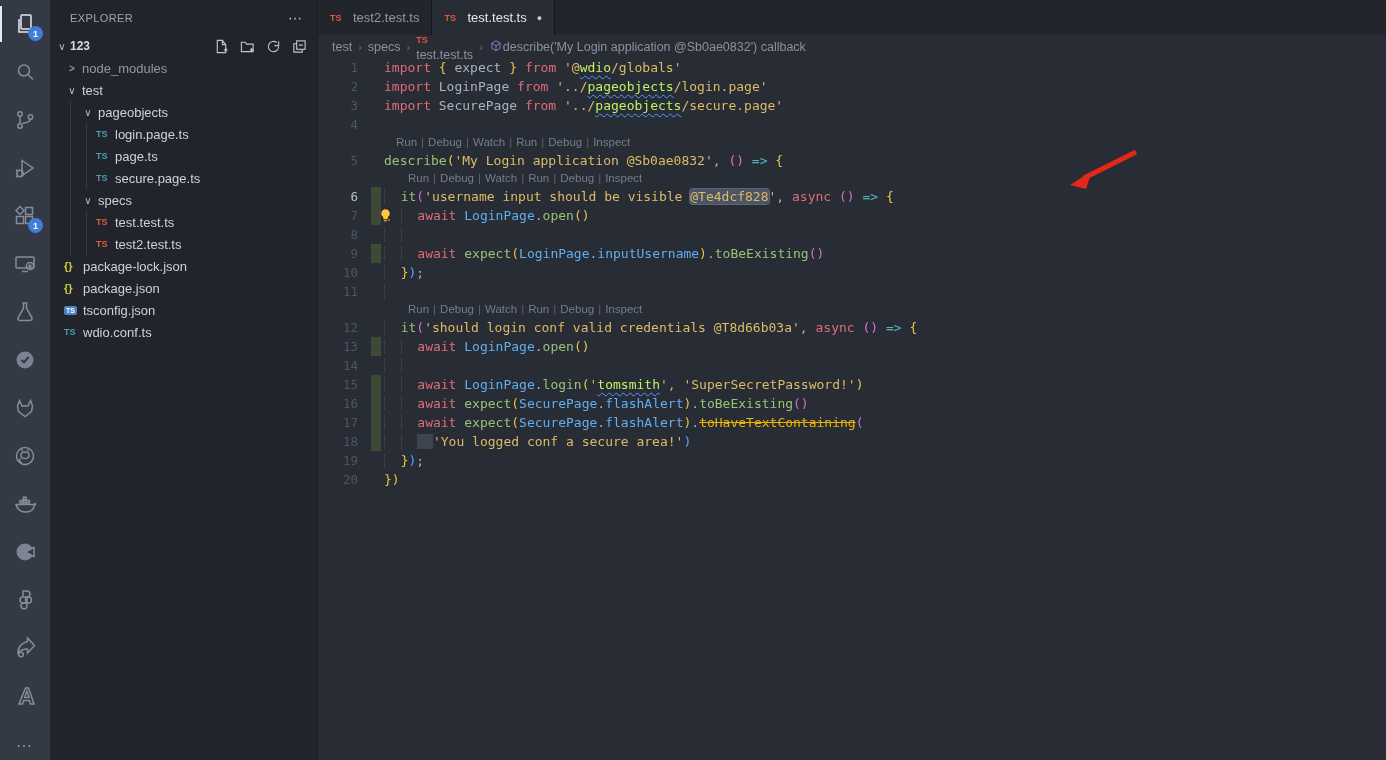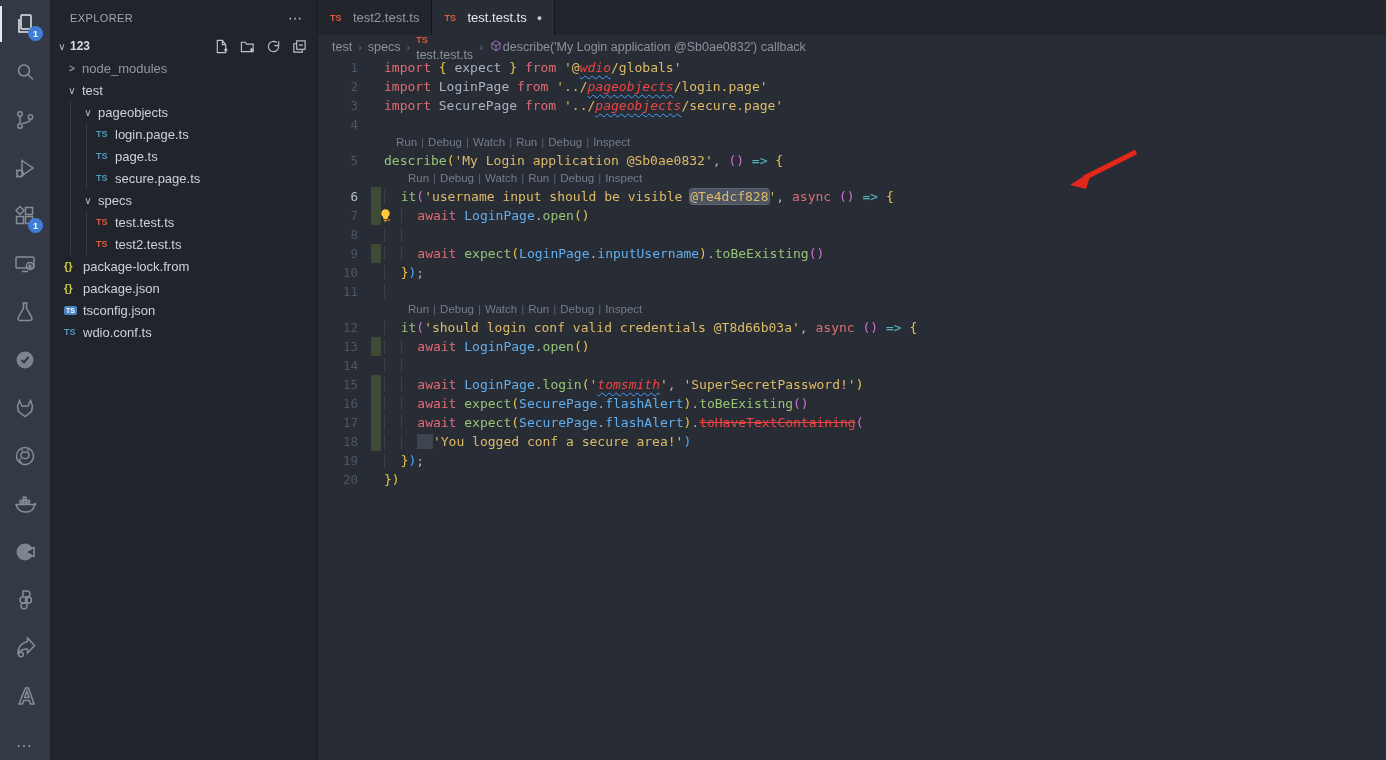--- a/index.html
+++ b/index.html
@@ -69,25 +69,25 @@
   .lens a { color:#747d8d; text-decoration:none; cursor:pointer; }
   .lens .lsep { padding:0 4px; color:#5c6371; }
   .ln { width:40px; text-align:right; color:#4d5665; flex-shrink:0; font-size:12.5px; }
   .ln.cur { color:#b8c1ce; }
   .deco { width:26px; position:relative; flex-shrink:0; }
   .deco .git { position:absolute; left:13px; top:0; width:10px; height:19px; background:#3e4a36; }
   .deco .bulb { position:absolute; left:19px; top:1px; width:17px; height:17px; z-index:3; cursor:pointer; }
   .code { white-space:pre; color:#abb2bf; }
   .kw  { color:#e06c75; }
   .fn  { color:#98c379; }
-  .fnd { color:#ef4444; text-decoration:line-through; }
+  .fnd { color:#eab308; text-decoration:line-through; }
   .cls { color:#61afef; }
   .str { color:#ddbb67; }
-  .strw{ color:#ef4444; text-decoration:underline; text-decoration-style:wavy;
-         text-decoration-color:#4b9bff; text-decoration-thickness:1px; text-underline-offset:3px;font-style:italic; }
+  .strw{ color:#bef264; text-decoration:underline; text-decoration-style:wavy;
+         text-decoration-color:#4b9bff; text-decoration-thickness:1px; text-underline-offset:3px; }
   .strh{ color:#ddbb67; background:#4d5564; border-radius:3px; box-shadow:0 0 0 1px #5c6575; }
   .pl  { color:#abb2bf; }
   .by  { color:#e7c547; }
   .bp  { color:#d670d6; }
   .bb  { color:#4fa8ff; }
   .ar  { color:#56b6c2; }
   .g   { border-left:1px solid #3a3f4a; }
   .gh  { background:#3e4452; }
   .arrow-annotation { position:absolute; left:742px; top:86px; width:88px; height:50px; z-index:5; pointer-events:none; }
 </style>
@@ -267,21 +267,21 @@
         <div class="tree-row" style="padding-left: 46px;">
           <span class="ficon ts-orange">TS</span>
           <span class="label">test.test.ts</span>
         </div>
         <div class="tree-row" style="padding-left: 46px;">
           <span class="ficon ts-orange">TS</span>
           <span class="label">test2.test.ts</span>
         </div>
         <div class="tree-row" style="padding-left: 14px;">
           <span class="ficon json">{}</span>
-          <span class="label">package-lock.from</span>
+          <span class="label">package-lock.json</span>
         </div>
         <div class="tree-row" style="padding-left: 14px;">
           <span class="ficon json">{}</span>
           <span class="label">package.json</span>
         </div>
         <div class="tree-row" style="padding-left: 14px;">
           <span class="ficon tsconfig">
             <span>TS</span>
           </span>
           <span class="label">tsconfig.json</span>

